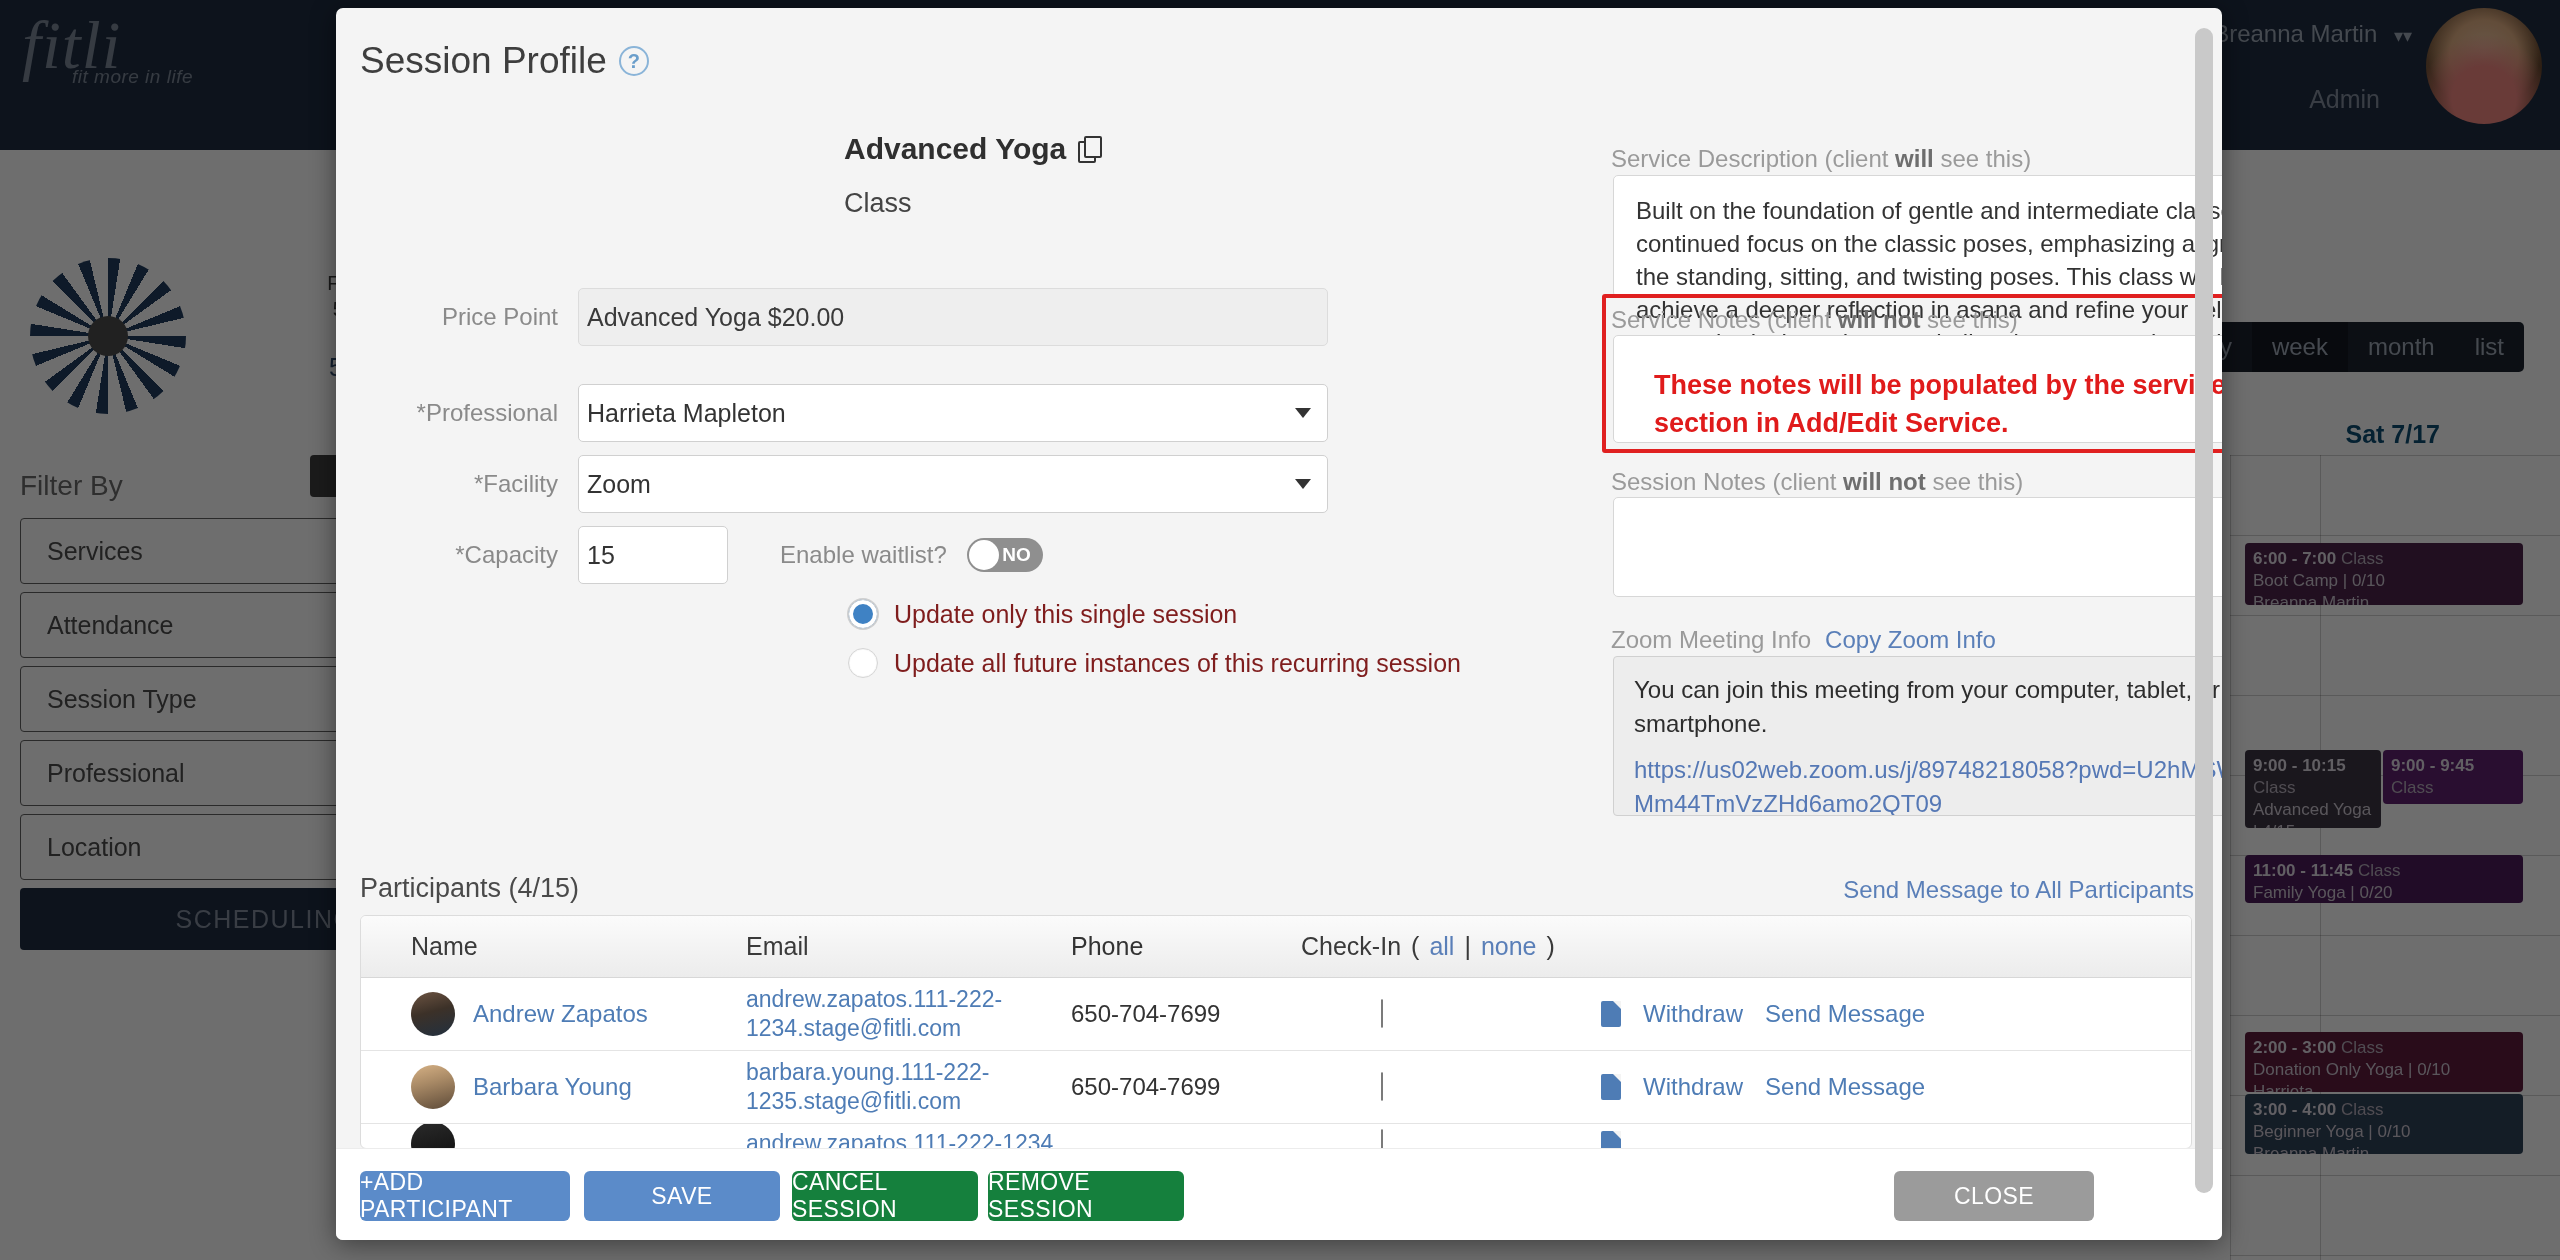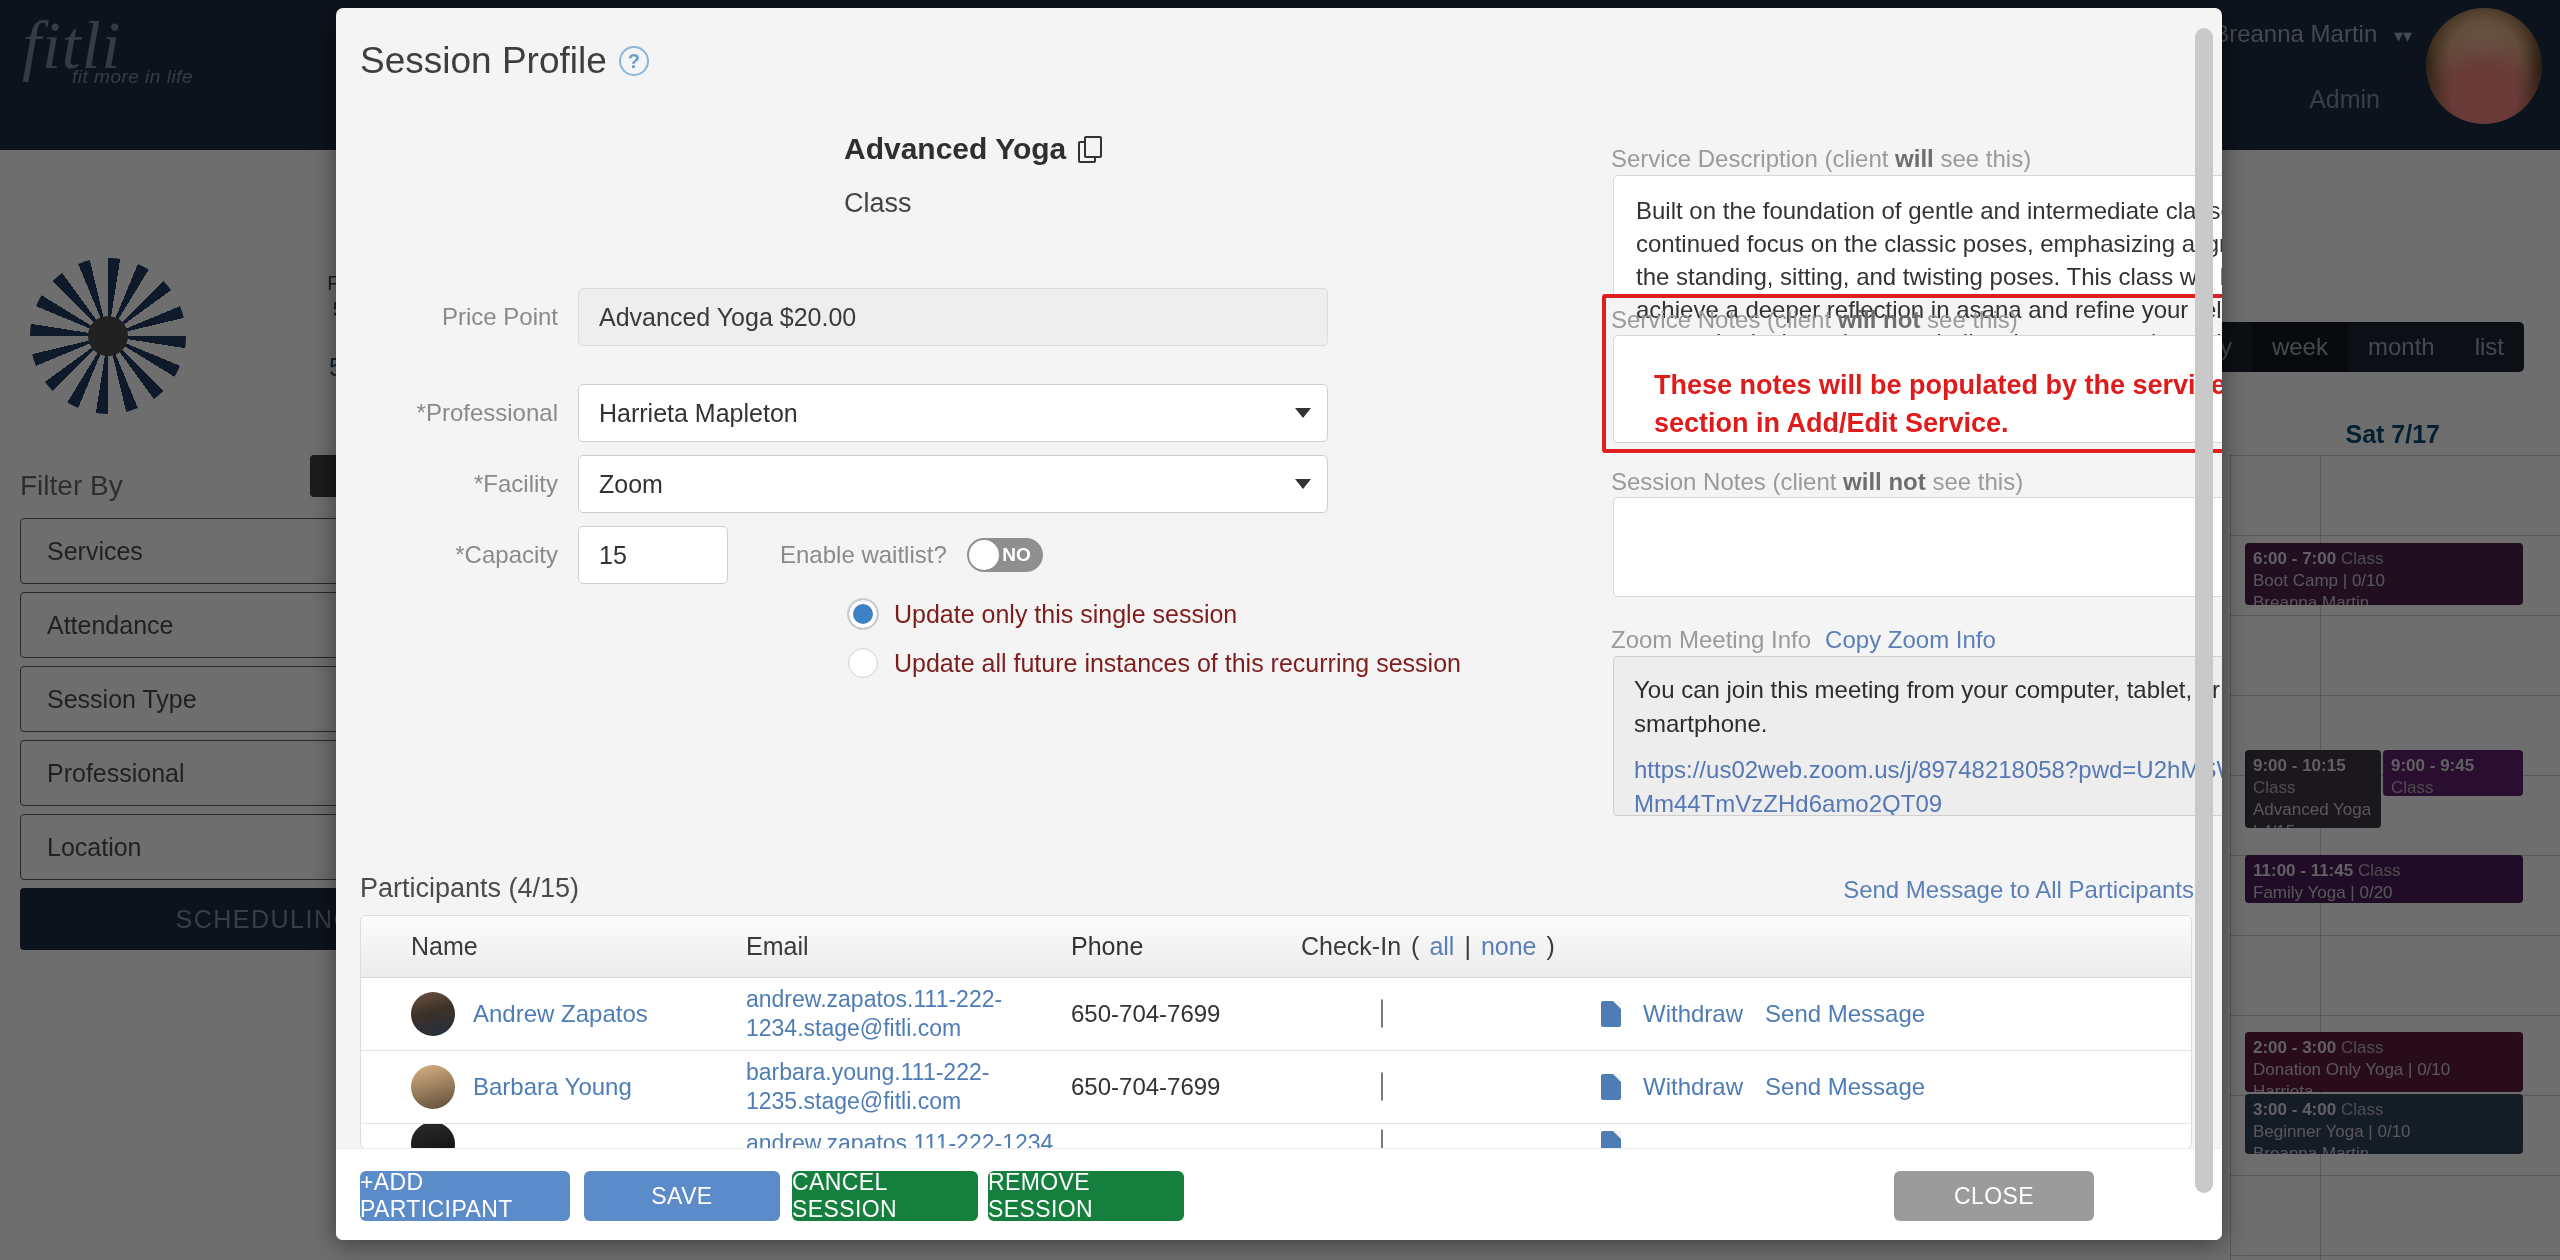--- a/index.html
+++ b/index.html
@@ -169,21 +169,21 @@
   .svc-when { position: absolute; left: 508px; top: 218px; font-size: 27px; color: #333; }
 
   .frow { position: absolute; display: flex; align-items: center; }
   .flabel {
     width: 218px; text-align: right; padding-right: 20px;
     font-size: 24px; color: #8a8a8a;
   }
   .finput {
     height: 58px; border: 1px solid #d0d0d0; border-radius: 5px;
     background: #fff; font-size: 25px; color: #333;
-    display: flex; align-items: center; padding: 0 20px;
+    display: flex; align-items: center; padding: 0 8px;
   }
   .finput.readonly { background: #eeeeee; border-color: #dcdcdc; color: #3a3a3a; }
   .fselect {
     width: 750px; position: relative;
   }
   .fselect .caret {
     position: absolute; right: 16px; top: 50%; transform: translateY(-50%);
     width: 0; height: 0; border-left: 8px solid transparent;
     border-right: 8px solid transparent; border-top: 10px solid #333;
   }
@@ -384,21 +384,21 @@
         <div>Breanna Martin</div>
       </div>
 
       <div class="cal-ev" style="left:15px;top:295px;width:136px;height:78px;background:#3a3440">
         <div><b>9:00 - 10:15</b>
         <span class="typ">Class</span></div>
         <div>Advanced Yoga | 4/15</div>
 
       </div>
 
-      <div class="cal-ev" style="left:153px;top:295px;width:140px;height:46px;background:#5b1f6b">
+      <div class="cal-ev" style="left:153px;top:295px;width:140px;height:54px;background:#5b1f6b">
         <div><b>9:00 - 9:45</b>
         <span class="typ">Class</span></div>
 
       </div>
 
       <div class="cal-ev" style="left:15px;top:400px;width:278px;height:48px;background:#4b1b58">
         <div><b>11:00 - 11:45</b>
         <span class="typ">Class</span></div>
         <div>Family Yoga | 0/20</div>
       </div>

